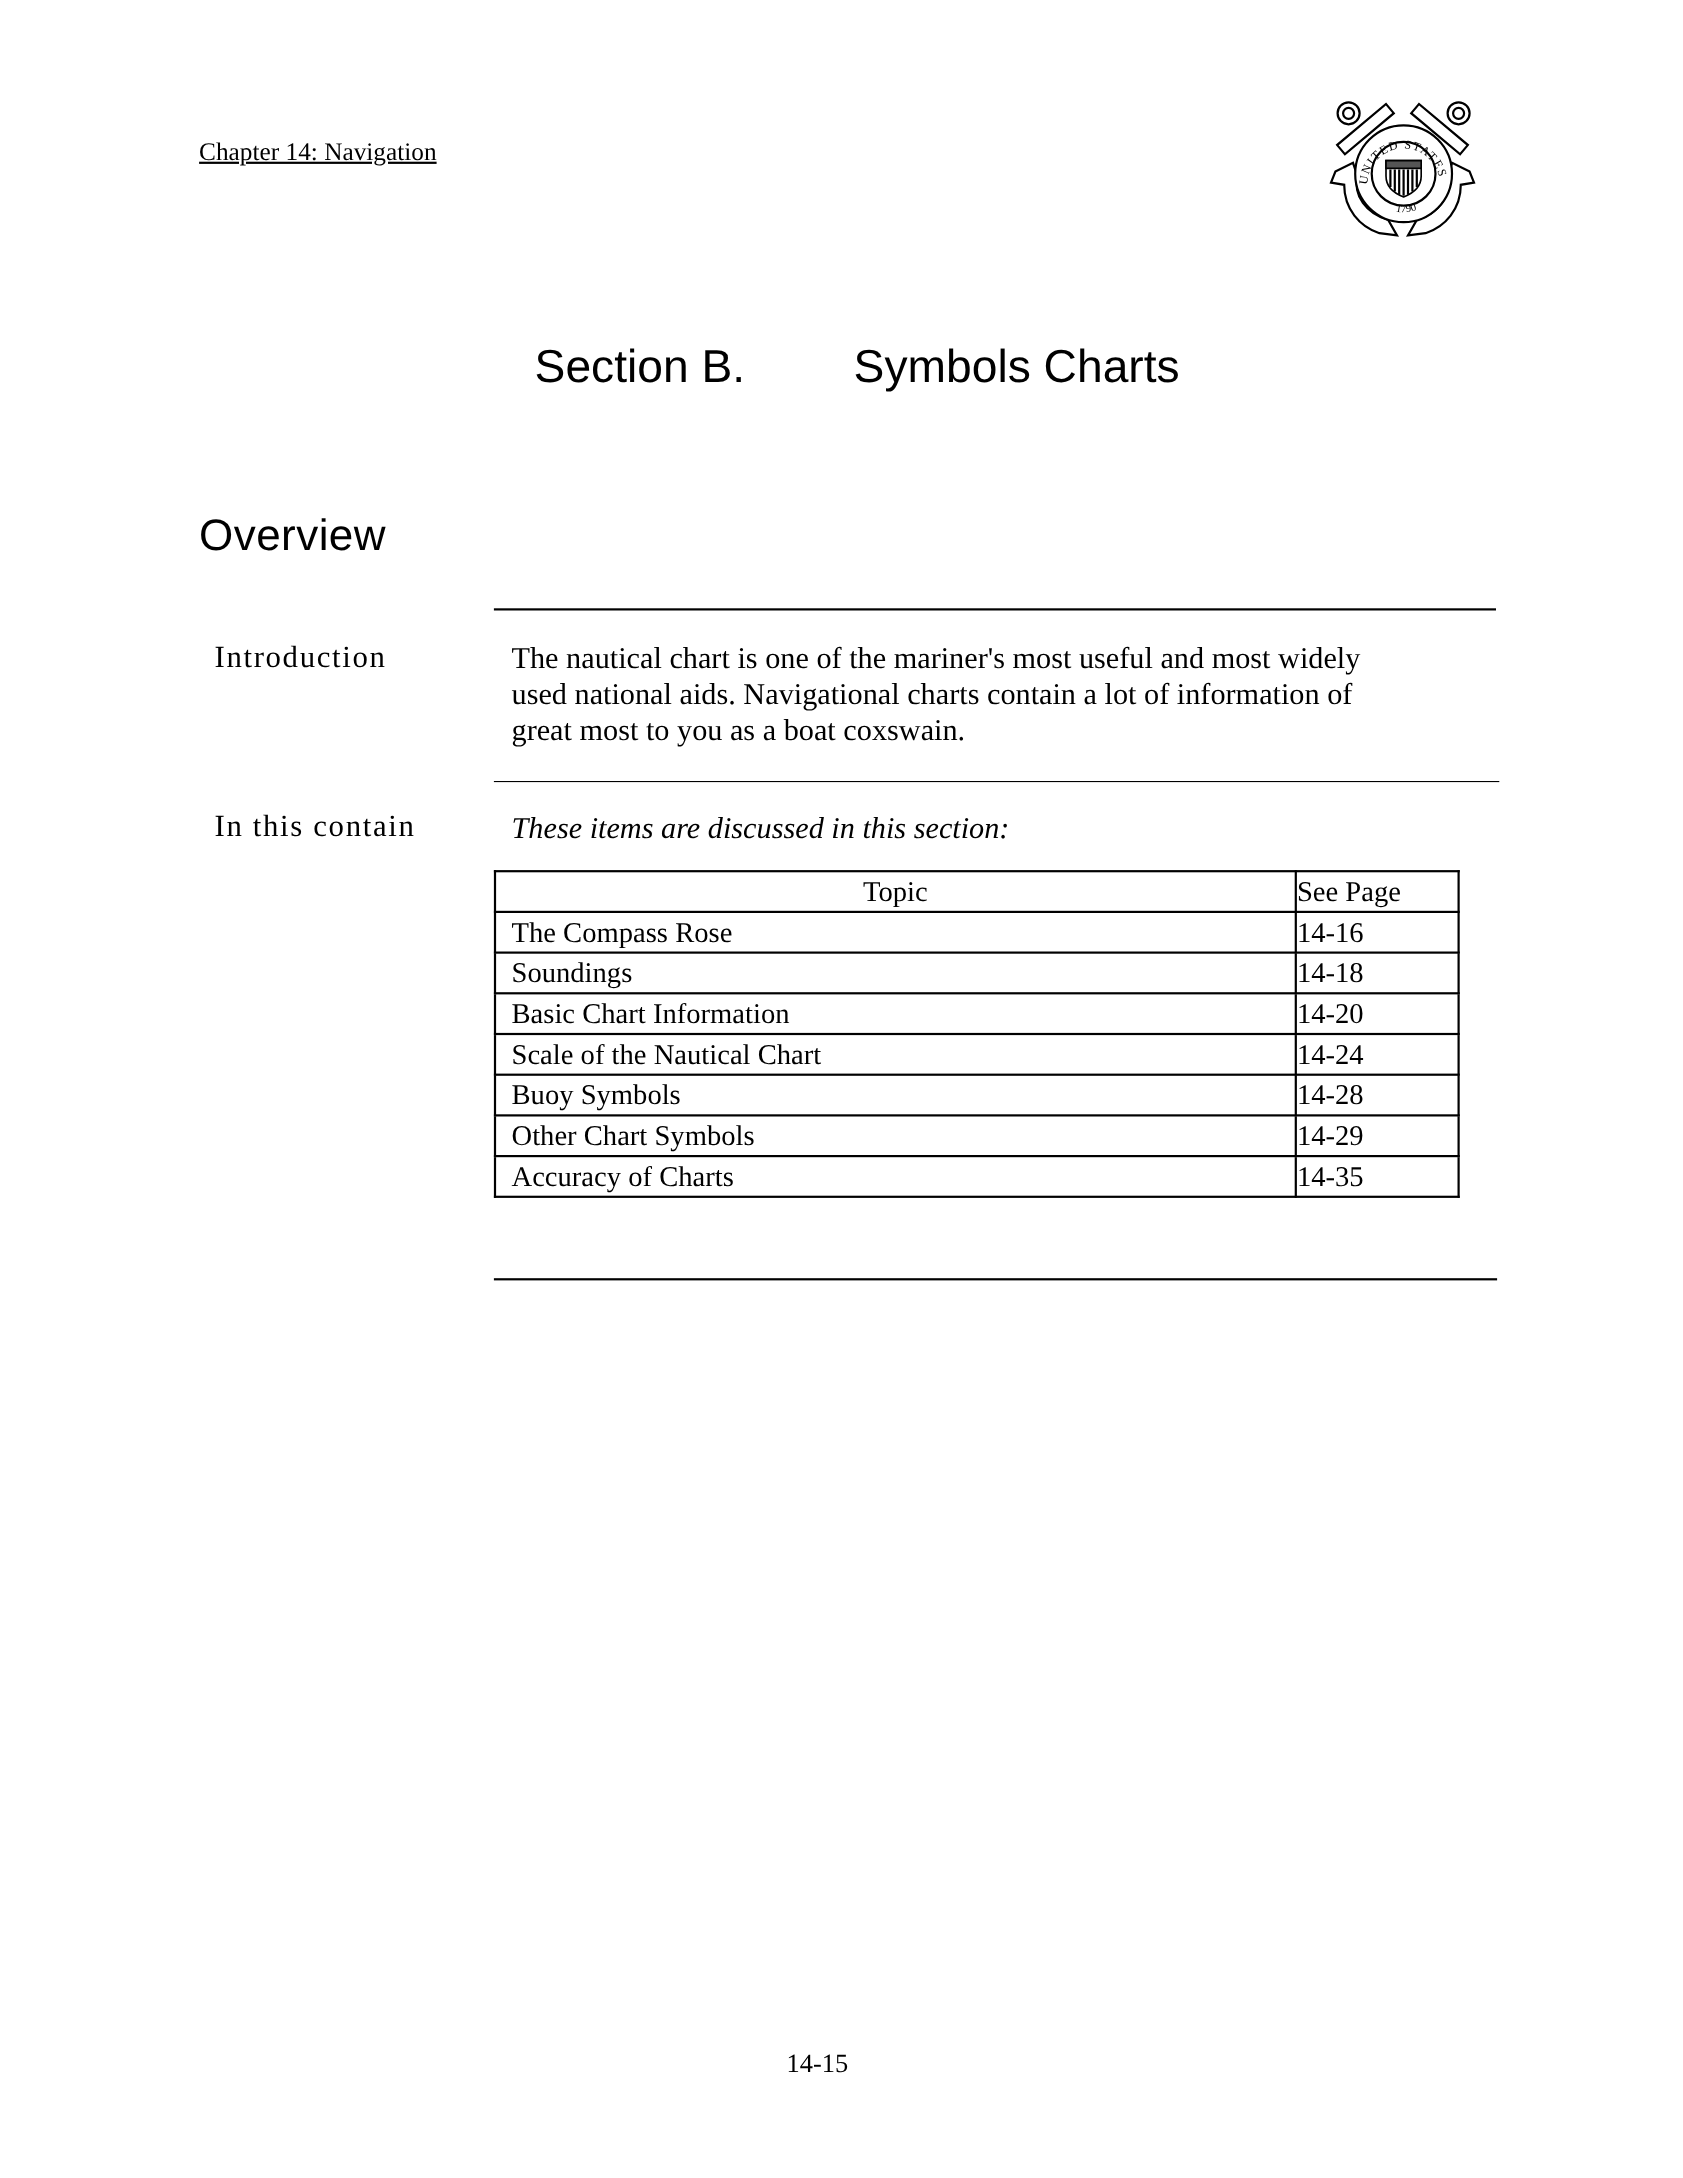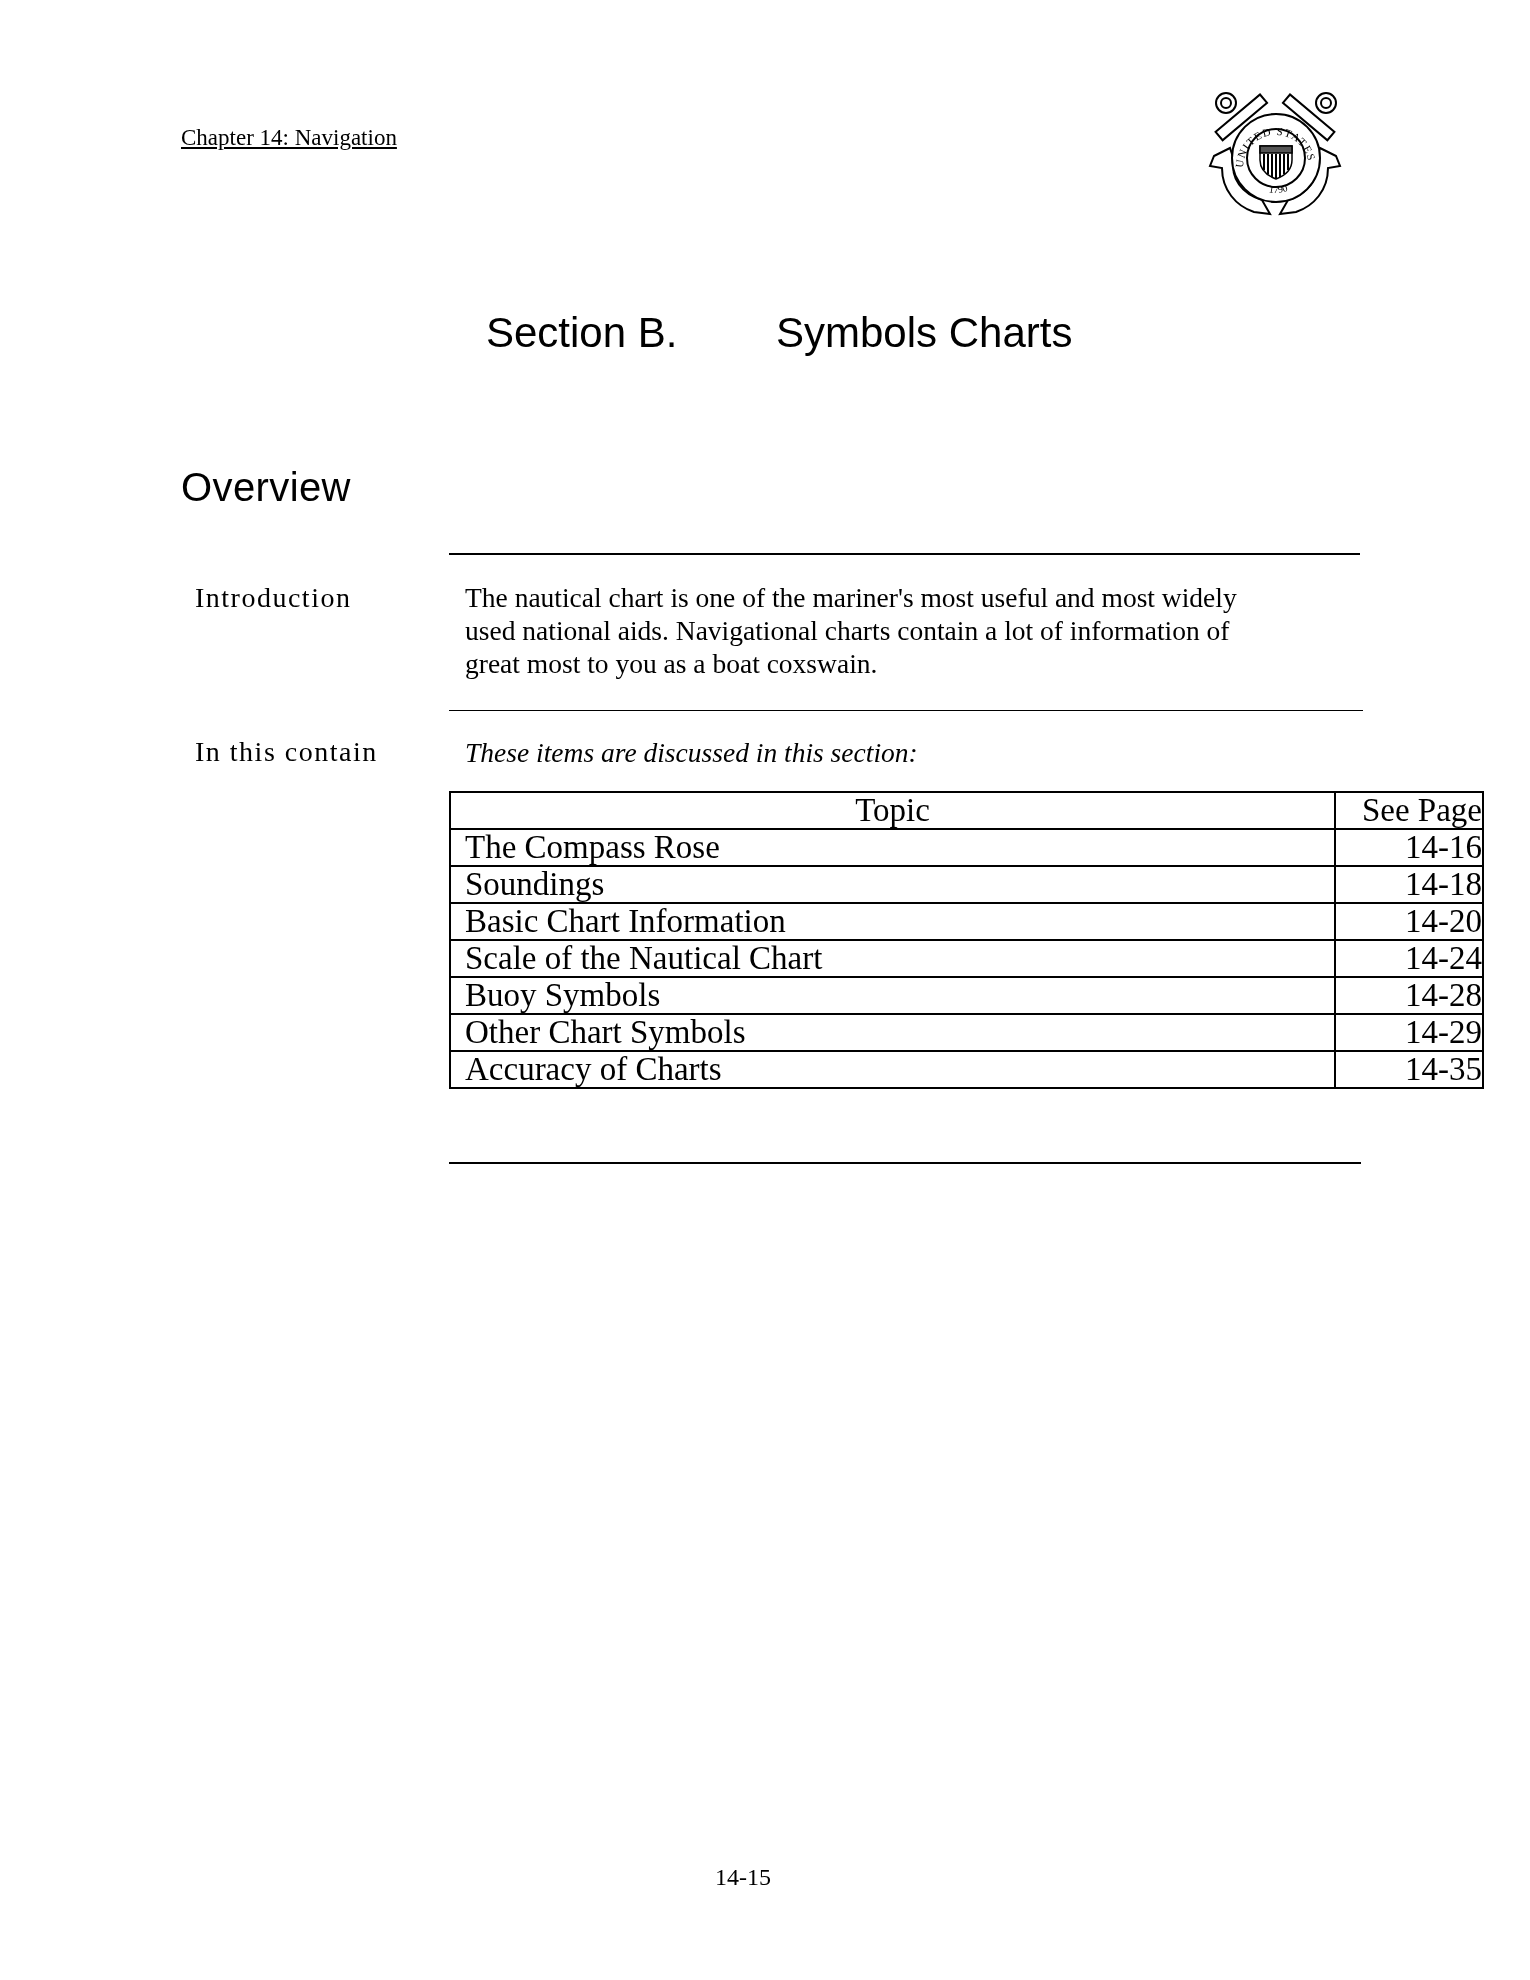--- a/index.html
+++ b/index.html
@@ -26,30 +26,30 @@
   #label-intro { top: 584px; }
   #label-section { top: 738px; }
 
   .body-text { left: 465px; font-size: 27.5px; line-height: 33px; }
   #intro-text { top: 581px; }
   #intro-text div { white-space: nowrap; }
   #section-lead { top: 736px; font-style: italic; }
 
   #topics-table {
     position: absolute; left: 449px; top: 791px;
-    width: 1035px; border-collapse: collapse;
+    width: 878px; border-collapse: collapse;
     font-family: "Liberation Serif", "DejaVu Serif", serif;
-    font-size: 33px;
+    font-size: 26px;
   }
   #topics-table td, #topics-table th {
     border: 2px solid #000; height: 35px; line-height: 35px; padding: 0 0 0 14px;
     font-weight: normal; white-space: nowrap; vertical-align: middle;
   }
   #topics-table th.topic-col { text-align: center; padding: 0; }
-  #topics-table .page-col { width: 146px; text-align: right; padding: 0; }
+  #topics-table .page-col { width: 146px; text-align: left; padding: 0; }
 
   #page-number { left: 715px; top: 1865px; font-size: 24px; line-height: 24px; }
 </style>
 </head>
 <body>
 
 <div id="running-header" class="abs serif">Chapter 14:  Navigation</div>
 
 <svg id="emblem" viewBox="0 0 150 140" xmlns="http://www.w3.org/2000/svg">
   <defs>

